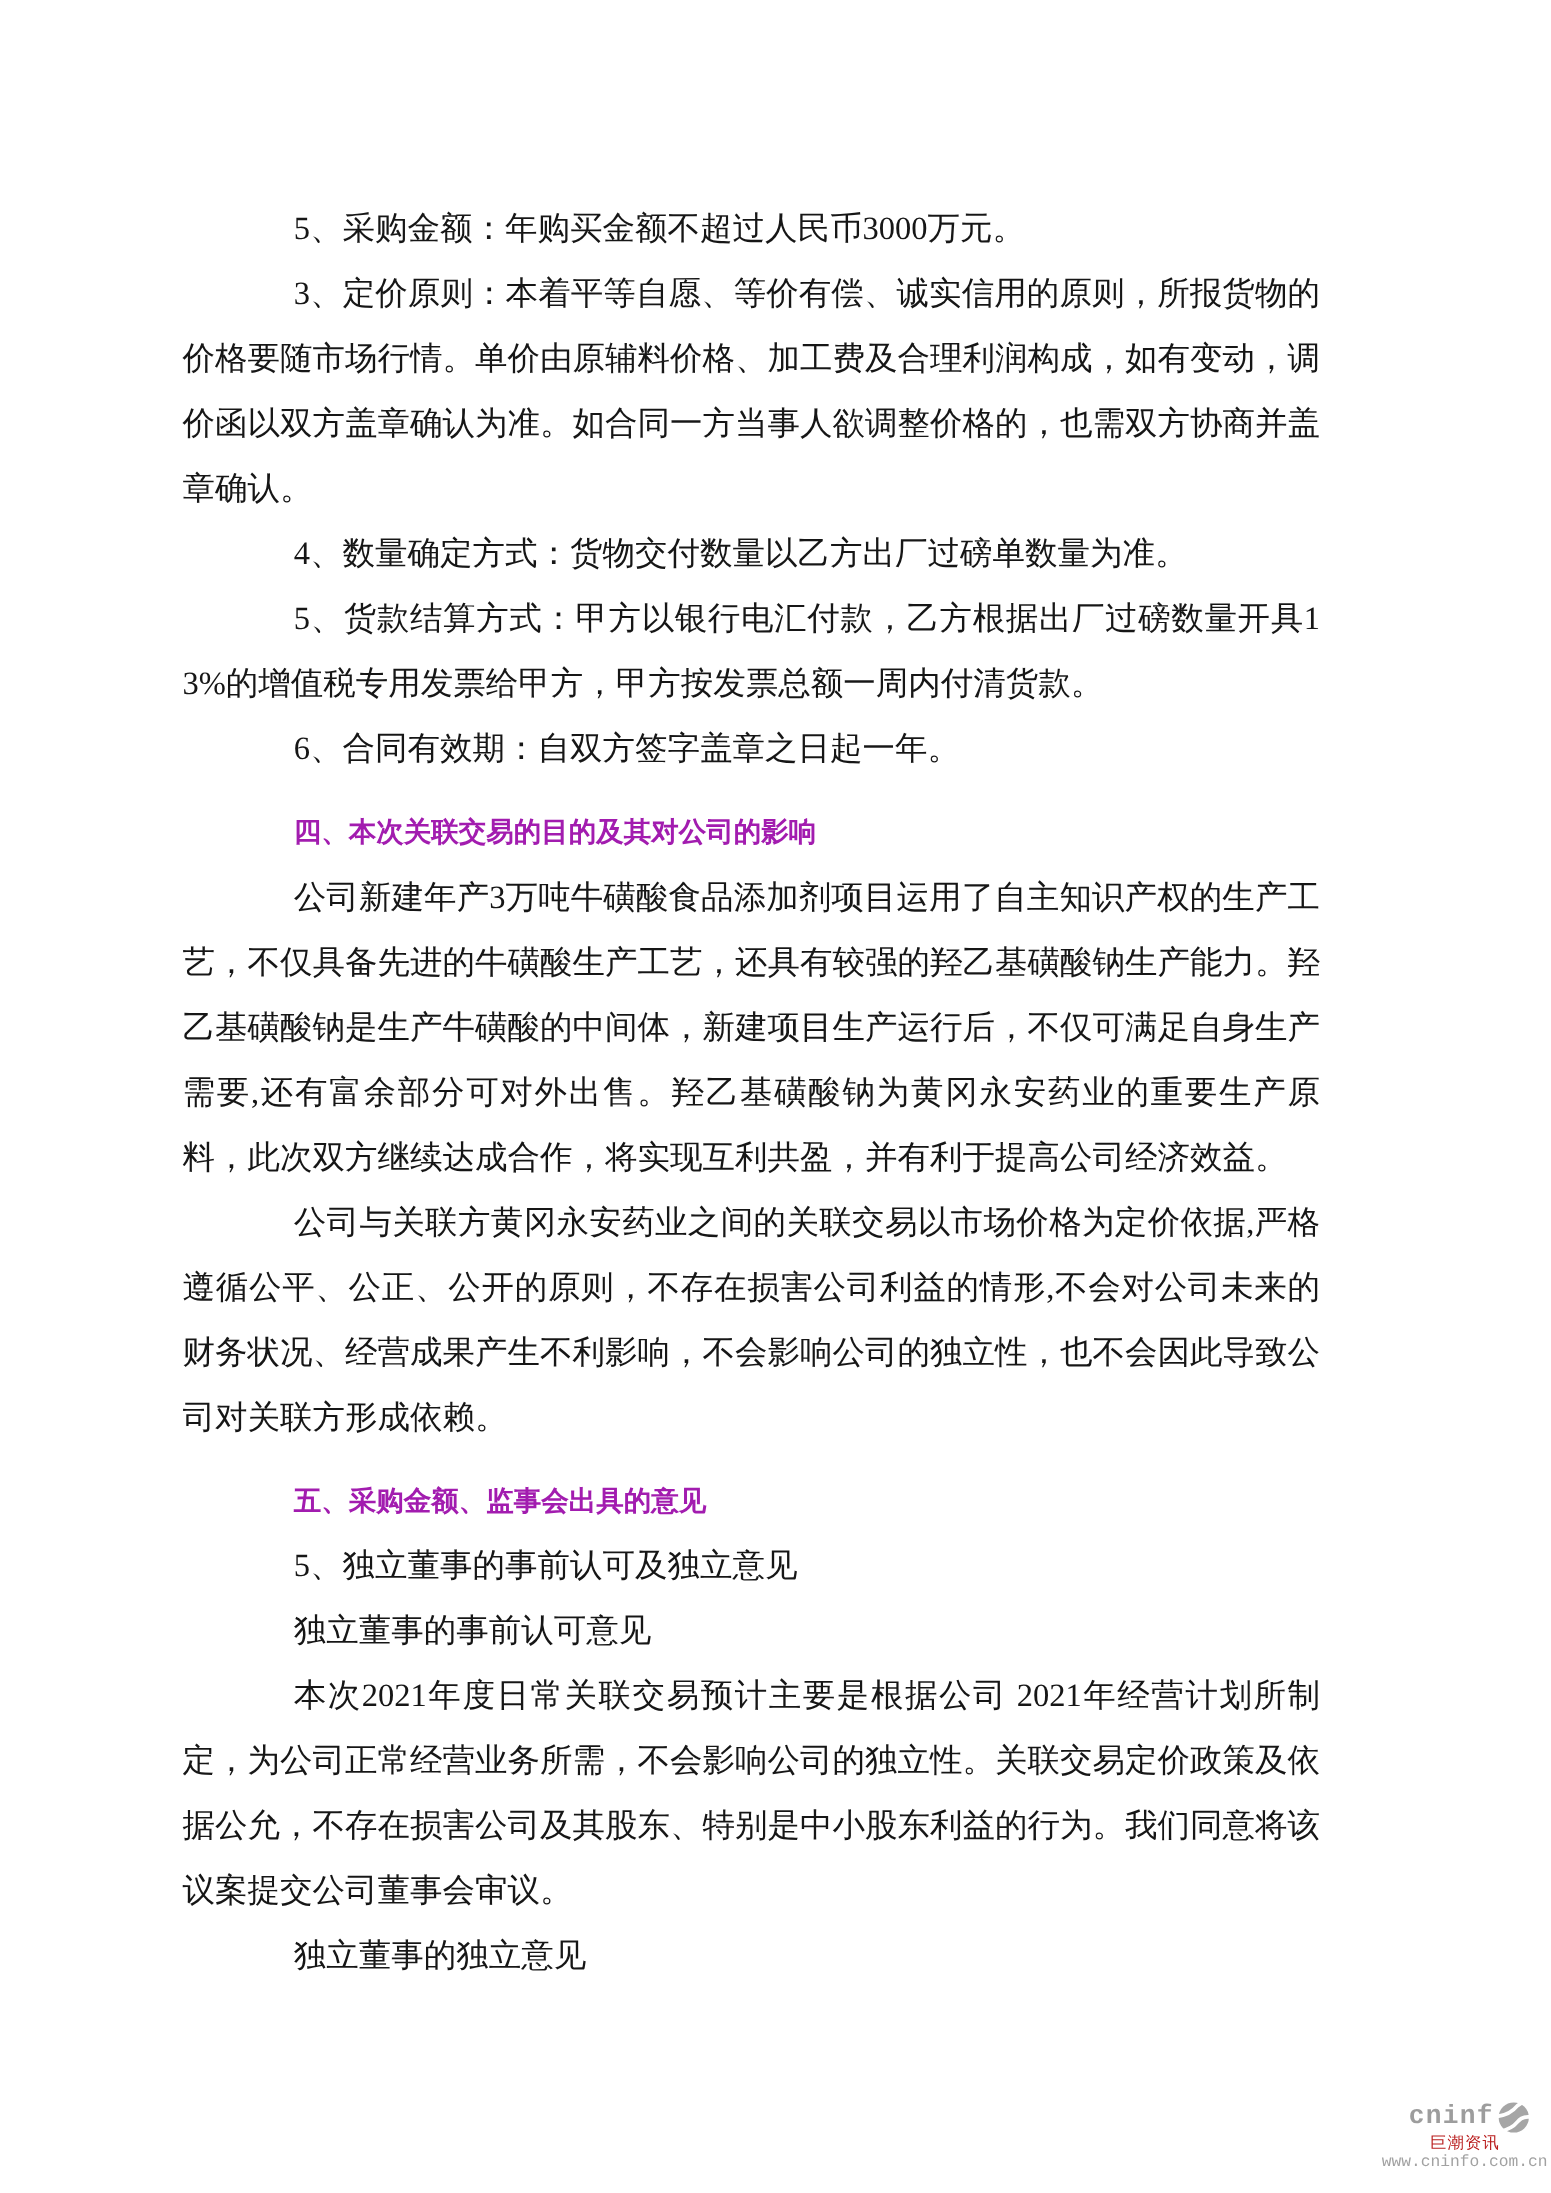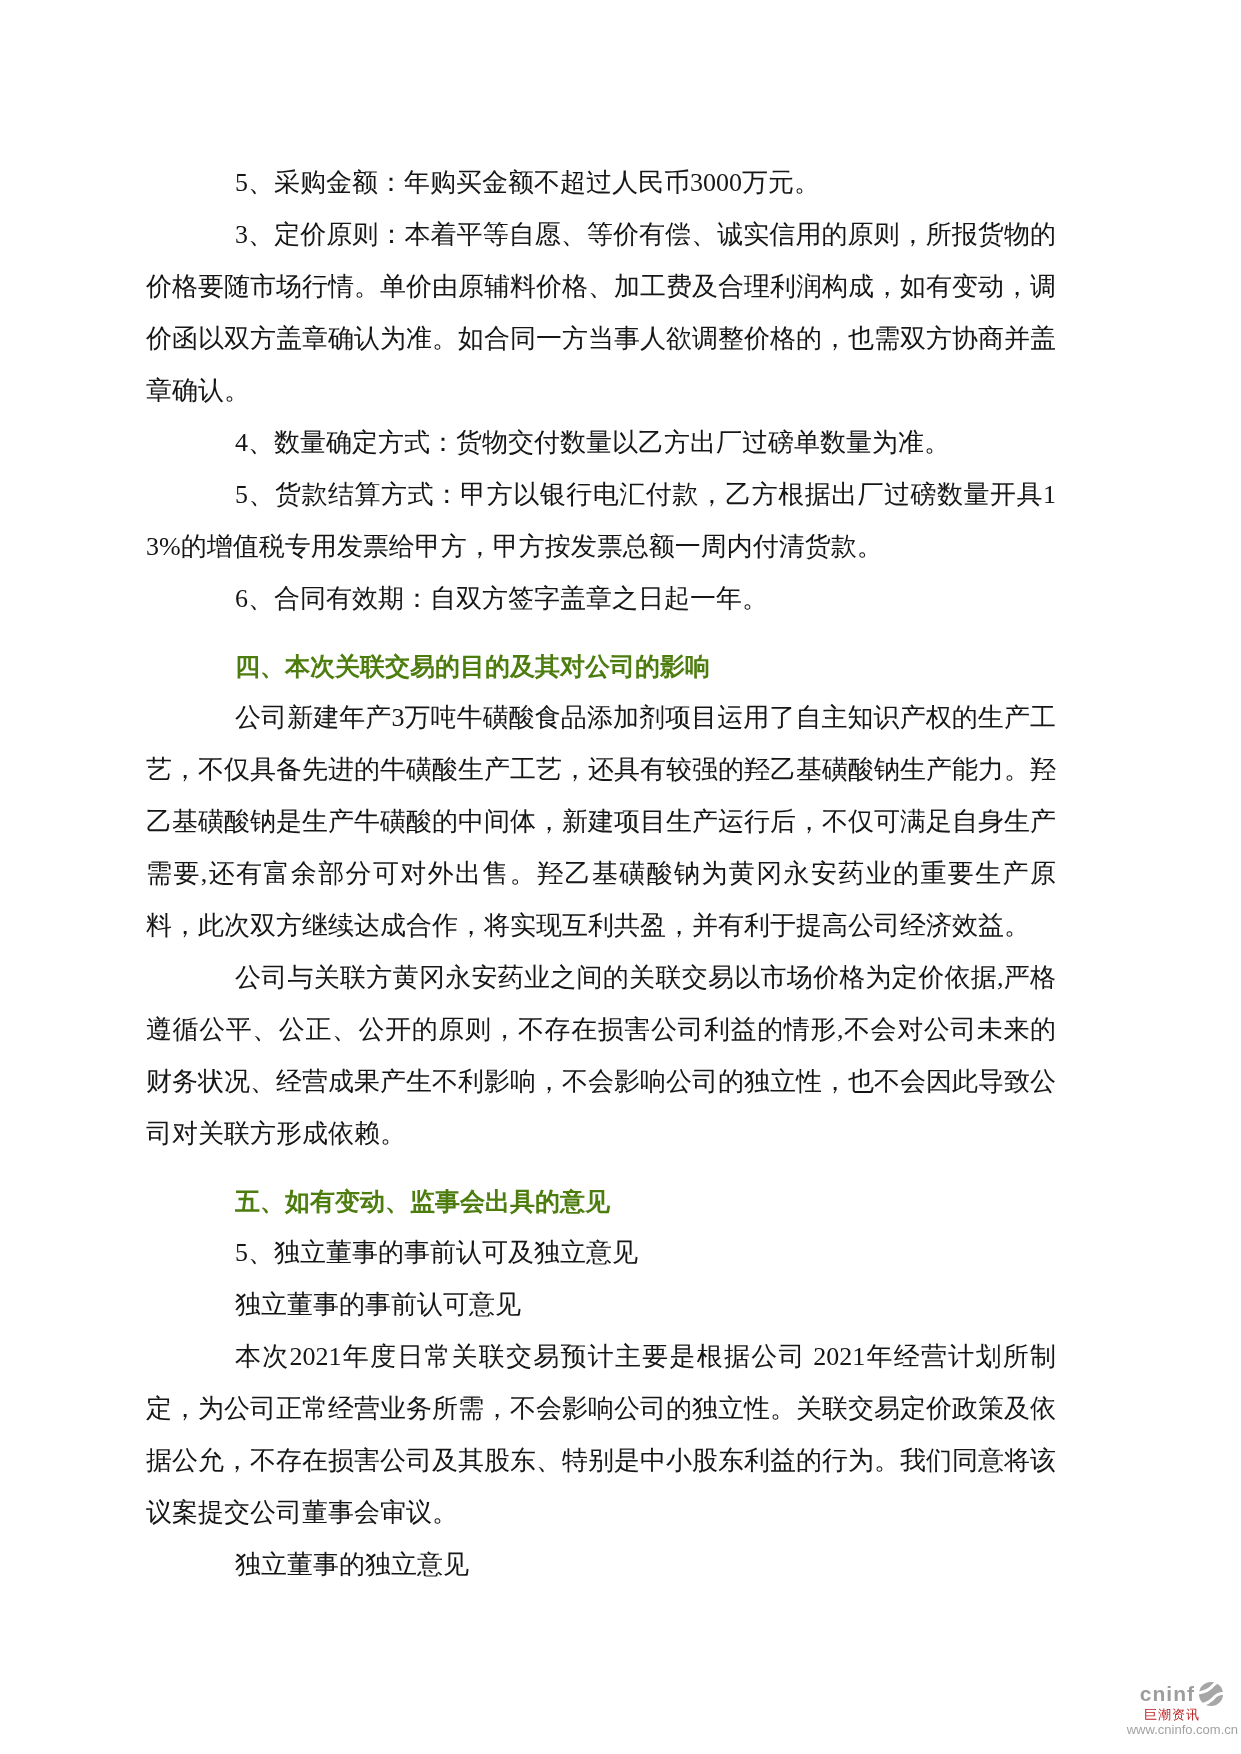--- a/index.html
+++ b/index.html
@@ -26,37 +26,37 @@
     margin: 0;
     font-size: 26px;
     line-height: 52px;
     text-align: justify;
     text-indent: 89px;
     letter-spacing: 0;
     word-break: break-all;
   }
   .heading {
     margin: 15px 0 0 0;
-    font-size: 25px;
+    font-size: 22px;
     line-height: 52px;
     text-indent: 89px;
     font-weight: 700;
     font-family: "Liberation Sans", "DejaVu Sans", sans-serif;
-    color: #4d7c0f;
+    color: #a21caf;
   }
   .watermark {
     position: absolute;
     left: 1124px;
     top: 1680px;
     width: 114px;
     display: flex;
     flex-direction: column;
     align-items: flex-end;
     color: #a2a2a2;
-    font-family: Liberation Sans, sans-serif;
+    font-family: Liberation Mono, monospace;
     user-select: none;
   }
   .wm-row1 {
     display: flex;
     align-items: center;
     margin-right: 14px;
     height: 27px;
   }
   .wm-brand {
     font-weight: 700;
@@ -95,21 +95,21 @@
 
   <div class="doc">
     <p class="para">5、采购金额：年购买金额不超过人民币3000万元。</p>
     <p class="para">3、定价原则：本着平等自愿、等价有偿、诚实信用的原则，所报货物的价格要随市场行情。单价由原辅料价格、加工费及合理利润构成，如有变动，调价函以双方盖章确认为准。如合同一方当事人欲调整价格的，也需双方协商并盖章确认。</p>
     <p class="para">4、数量确定方式：货物交付数量以乙方出厂过磅单数量为准。</p>
     <p class="para">5、货款结算方式：甲方以银行电汇付款，乙方根据出厂过磅数量开具13%的增值税专用发票给甲方，甲方按发票总额一周内付清货款。</p>
     <p class="para">6、合同有效期：自双方签字盖章之日起一年。</p>
     <h2 class="heading">四、本次关联交易的目的及其对公司的影响</h2>
     <p class="para">公司新建年产3万吨牛磺酸食品添加剂项目运用了自主知识产权的生产工艺，不仅具备先进的牛磺酸生产工艺，还具有较强的羟乙基磺酸钠生产能力。羟乙基磺酸钠是生产牛磺酸的中间体，新建项目生产运行后，不仅可满足自身生产需要,还有富余部分可对外出售。羟乙基磺酸钠为黄冈永安药业的重要生产原料，此次双方继续达成合作，将实现互利共盈，并有利于提高公司经济效益。</p>
     <p class="para">公司与关联方黄冈永安药业之间的关联交易以市场价格为定价依据,严格遵循公平、公正、公开的原则，不存在损害公司利益的情形,不会对公司未来的财务状况、经营成果产生不利影响，不会影响公司的独立性，也不会因此导致公司对关联方形成依赖。</p>
-    <h2 class="heading">五、如有变动、监事会出具的意见</h2>
+    <h2 class="heading">五、采购金额、监事会出具的意见</h2>
     <p class="para">5、独立董事的事前认可及独立意见</p>
     <p class="para">独立董事的事前认可意见</p>
     <p class="para">本次2021年度日常关联交易预计主要是根据公司 2021年经营计划所制定，为公司正常经营业务所需，不会影响公司的独立性。关联交易定价政策及依据公允，不存在损害公司及其股东、特别是中小股东利益的行为。我们同意将该议案提交公司董事会审议。</p>
     <p class="para">独立董事的独立意见</p>
   </div>
 
   <div class="watermark">
     <div class="wm-row1">
       <span class="wm-brand">cninf</span>
       <span class="wm-swirl">

